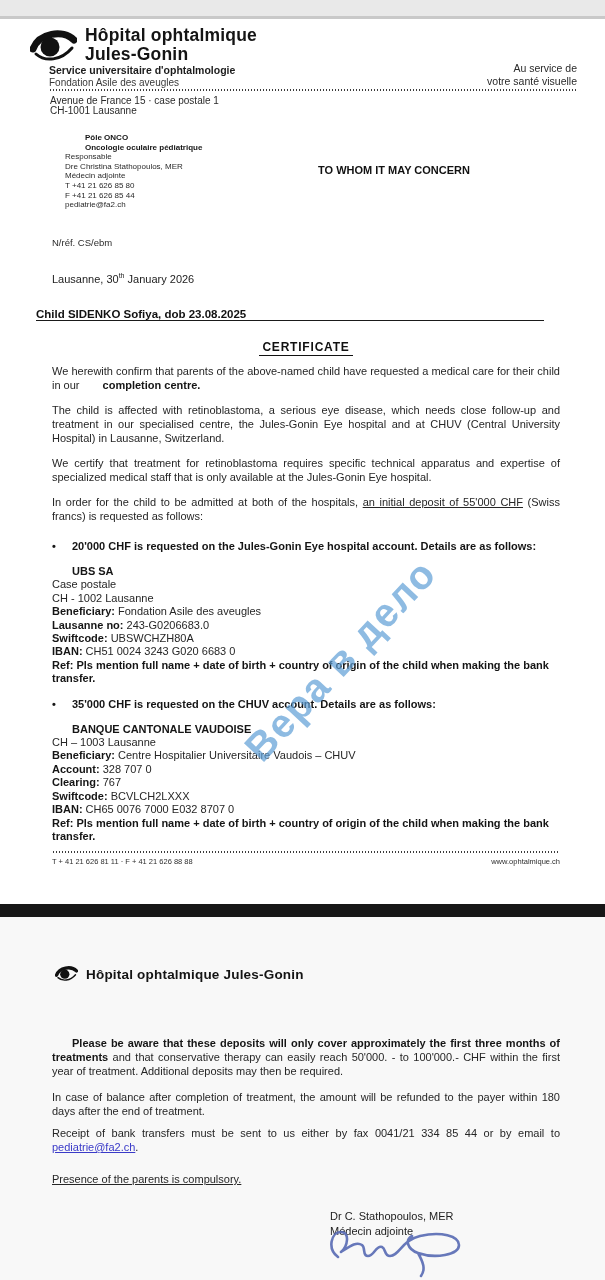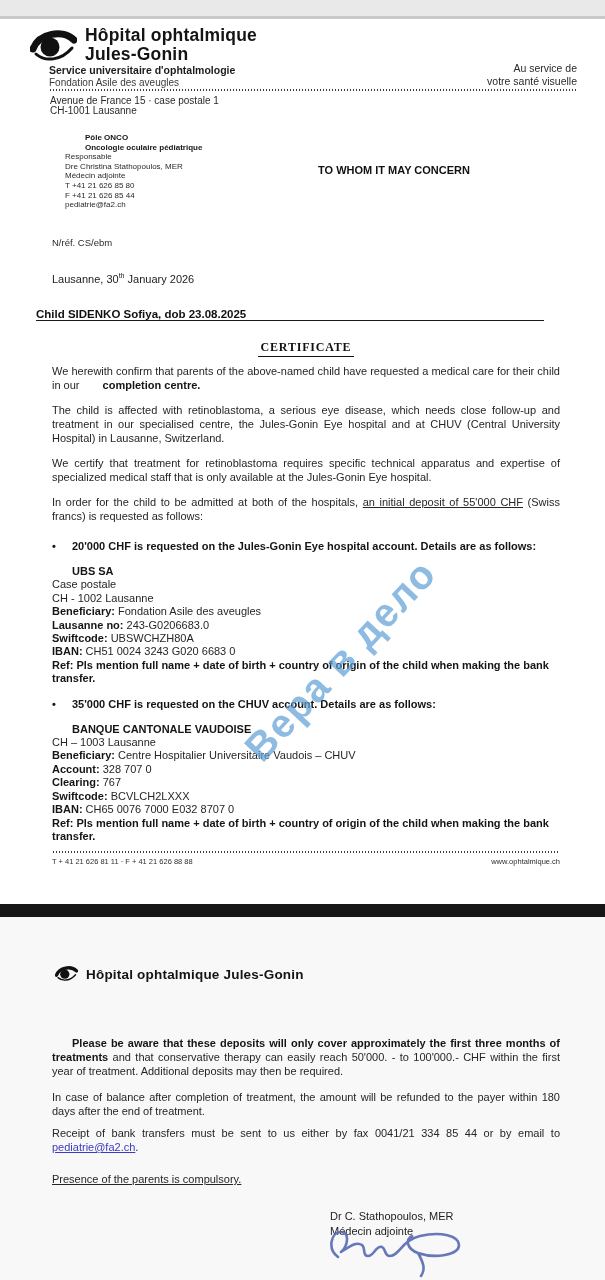--- a/index.html
+++ b/index.html
@@ -17,21 +17,21 @@
   .dotrule{height:2px;background-image:radial-gradient(circle,#3c3c3c .7px,transparent .8px);background-size:3px 2px;background-repeat:repeat-x;}
   .rule-top{position:absolute;left:49px;top:73px;width:528px;}
   .addr{position:absolute;left:50px;top:80px;font-size:10px;line-height:10px;color:#2a2a2a;}
   .unit{position:absolute;left:65px;top:117px;font-size:8px;line-height:9.6px;color:#2a2a2a;}
   .unit .b{font-weight:700;color:#151515;}
   .to-whom{position:absolute;left:318px;top:148px;font-size:11px;font-weight:700;color:#111;}
   .refline{position:absolute;left:52px;top:221px;font-size:9.5px;color:#2a2a2a;}
   .dateline{position:absolute;left:52px;top:256px;font-size:11px;color:#222;}
   .dateline sup{font-size:7px;}
   .subject{position:absolute;left:36px;top:292px;width:508px;font-size:11.5px;font-weight:700;color:#111;border-bottom:1.5px solid #1a1a1a;padding-bottom:0;}
-  .cert-wrap{position:absolute;left:52px;top:321px;width:508px;text-align:center;font-family:Liberation Serif, serif;}
+  .cert-wrap{position:absolute;left:52px;top:321px;width:508px;text-align:center;}
   .cert{display:inline-block;font-size:12px;font-weight:700;letter-spacing:.8px;color:#111;border-bottom:1.6px solid #111;padding:0 3px 1px 3px;}
   
   .body1{position:absolute;left:52px;top:348px;width:508px;font-size:11px;line-height:14px;color:#262626;}
   .para{text-align:justify;margin:0 0 11px 0;}
   .para.last{margin-bottom:16px;}
   .b{font-weight:700;color:#151515;padding-left:20px;}
   .u{text-decoration:underline;}
   .bullet{display:flex;margin:0 0 12px 0;font-weight:700;color:#151515;}
   .bullet .dot{width:20px;flex:none;}
   .bank{line-height:13.4px;margin-bottom:11px;}

